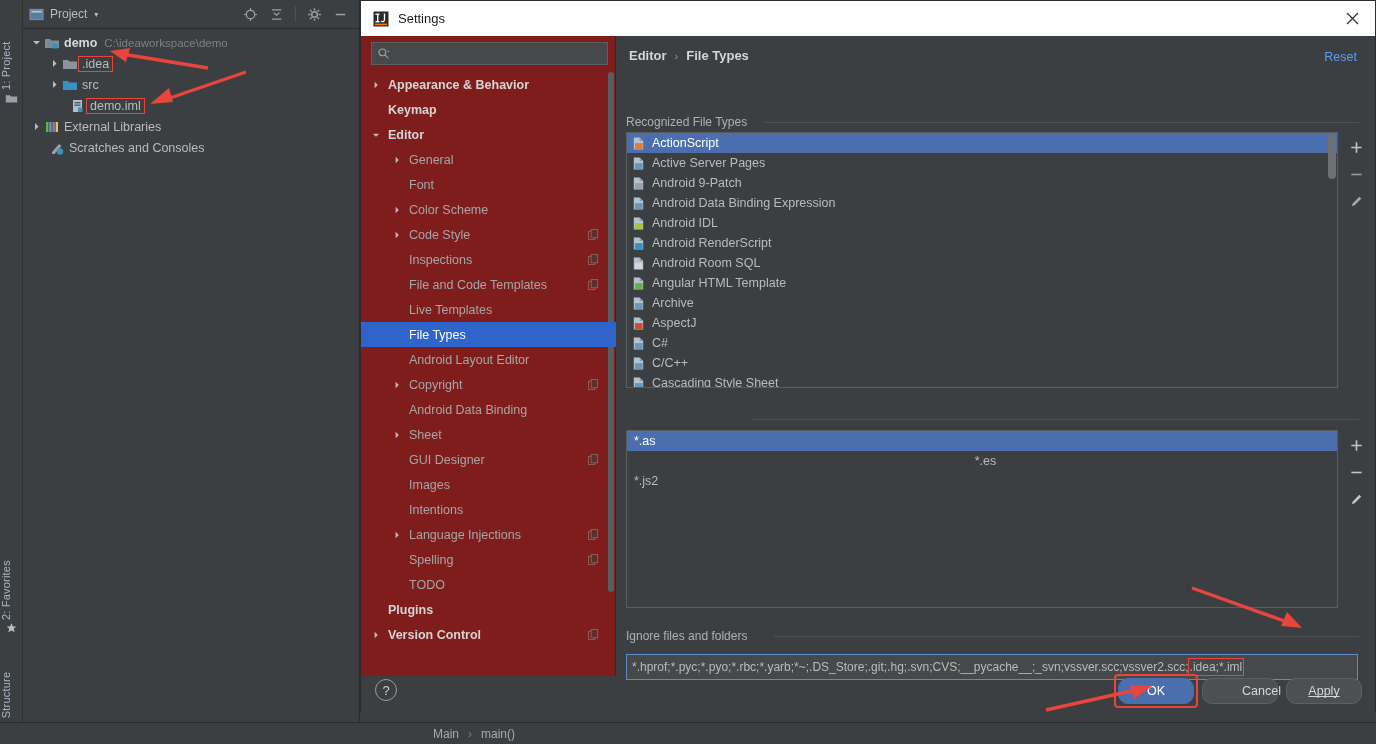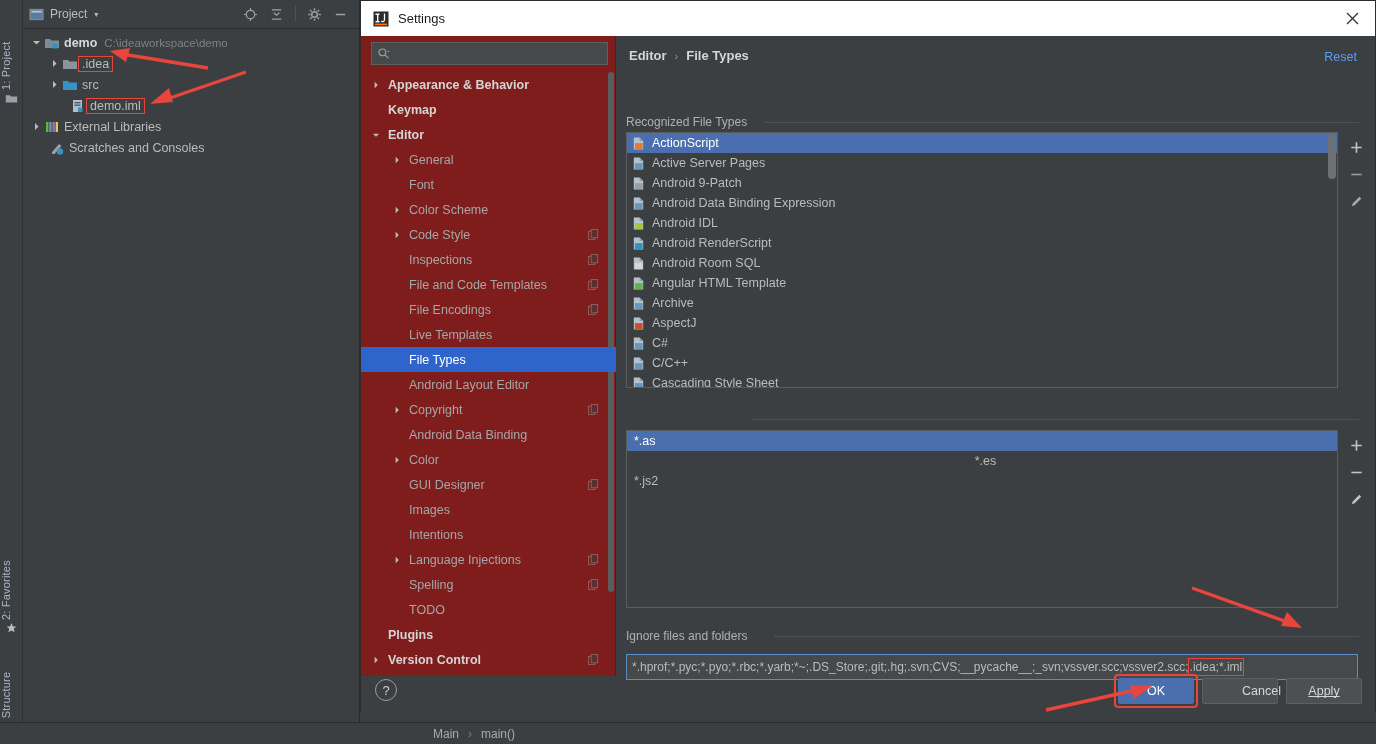--- a/index.html
+++ b/index.html
@@ -152,21 +152,21 @@
 
   
   .btnbar { position: absolute; left: 0; right: 0; top: 640px; height: 37px; }
   .helpbtn {
     position: absolute; left: 14px; top: 3px; width: 22px; height: 22px; border-radius: 50%;
     border: 1px solid #9a9a9a; color: #cfcfcf; font-size: 13px;
     display: flex; align-items: center; justify-content: center; cursor: pointer;
   }
   .dbtn {
     position: absolute; top: 2px; height: 26px; border: 1px solid #5e6060;
-    background: #4c5052; color: #d6d6d6; font-size: 12.5px; border-radius: 2px;
+    background: #4c5052; color: #d6d6d6; font-size: 12.5px; border-radius: 10px;
     display: flex; align-items: center; justify-content: center; cursor: pointer;
   }
   .dbtn.primary { background: #4b6eaf; border-color: #4b6eaf; color: #ffffff; }
   .okwrap {
     position: absolute; outline: 2px solid #e8453c; border-radius: 2px;
   }
   .uline { text-decoration: underline; }
 
   
   .statusbar {
@@ -397,28 +397,20 @@
               <div class="srow lvl1">
                 <span class="sarrow"></span>
                 <span class="slabel">File and Code Templates</span>
                 <span class="copyic"><svg width="11" height="12" viewBox="0 0 12 13">
                     <rect x="0.5" y="2.5" width="7" height="9" fill="none" stroke="#9a9a9a"></rect>
                     <rect x="3.5" y="0.5" width="7" height="9" fill="#3c3f41" stroke="#9a9a9a"></rect>
                   </svg></span>
               </div>
               <div class="srow lvl1">
                 <span class="sarrow"></span>
-                <span class="slabel">File Encodings</span>
-                <span class="copyic"><svg width="11" height="12" viewBox="0 0 12 13">
-                    <rect x="0.5" y="2.5" width="7" height="9" fill="none" stroke="#9a9a9a"></rect>
-                    <rect x="3.5" y="0.5" width="7" height="9" fill="#3c3f41" stroke="#9a9a9a"></rect>
-                  </svg></span>
-              </div>
-              <div class="srow lvl1">
-                <span class="sarrow"></span>
                 <span class="slabel">Live Templates</span>
               </div>
               <div class="srow lvl1 sel">
                 <span class="sarrow"></span>
                 <span class="slabel">File Types</span>
               </div>
               <div class="srow lvl1">
                 <span class="sarrow"></span>
                 <span class="slabel">Android Layout Editor</span>
               </div>
@@ -437,21 +429,21 @@
               <div class="srow lvl1">
                 <span class="sarrow"></span>
                 <span class="slabel">Android Data Binding</span>
               </div>
               <div class="srow lvl1">
                 <span class="sarrow">
                   <svg width="10" height="10" viewBox="0 0 11 11">
                     <path d="M4 2l3.5 3.5L4 9z" fill="#bbbbbb"></path>
                   </svg>
                 </span>
-                <span class="slabel">Color</span>
+                <span class="slabel">Sheet</span>
               </div>
               <div class="srow lvl1">
                 <span class="sarrow"></span>
                 <span class="slabel">GUI Designer</span>
                 <span class="copyic"><svg width="11" height="12" viewBox="0 0 12 13">
                     <rect x="0.5" y="2.5" width="7" height="9" fill="none" stroke="#9a9a9a"></rect>
                     <rect x="3.5" y="0.5" width="7" height="9" fill="#3c3f41" stroke="#9a9a9a"></rect>
                   </svg></span>
               </div>
               <div class="srow lvl1">

